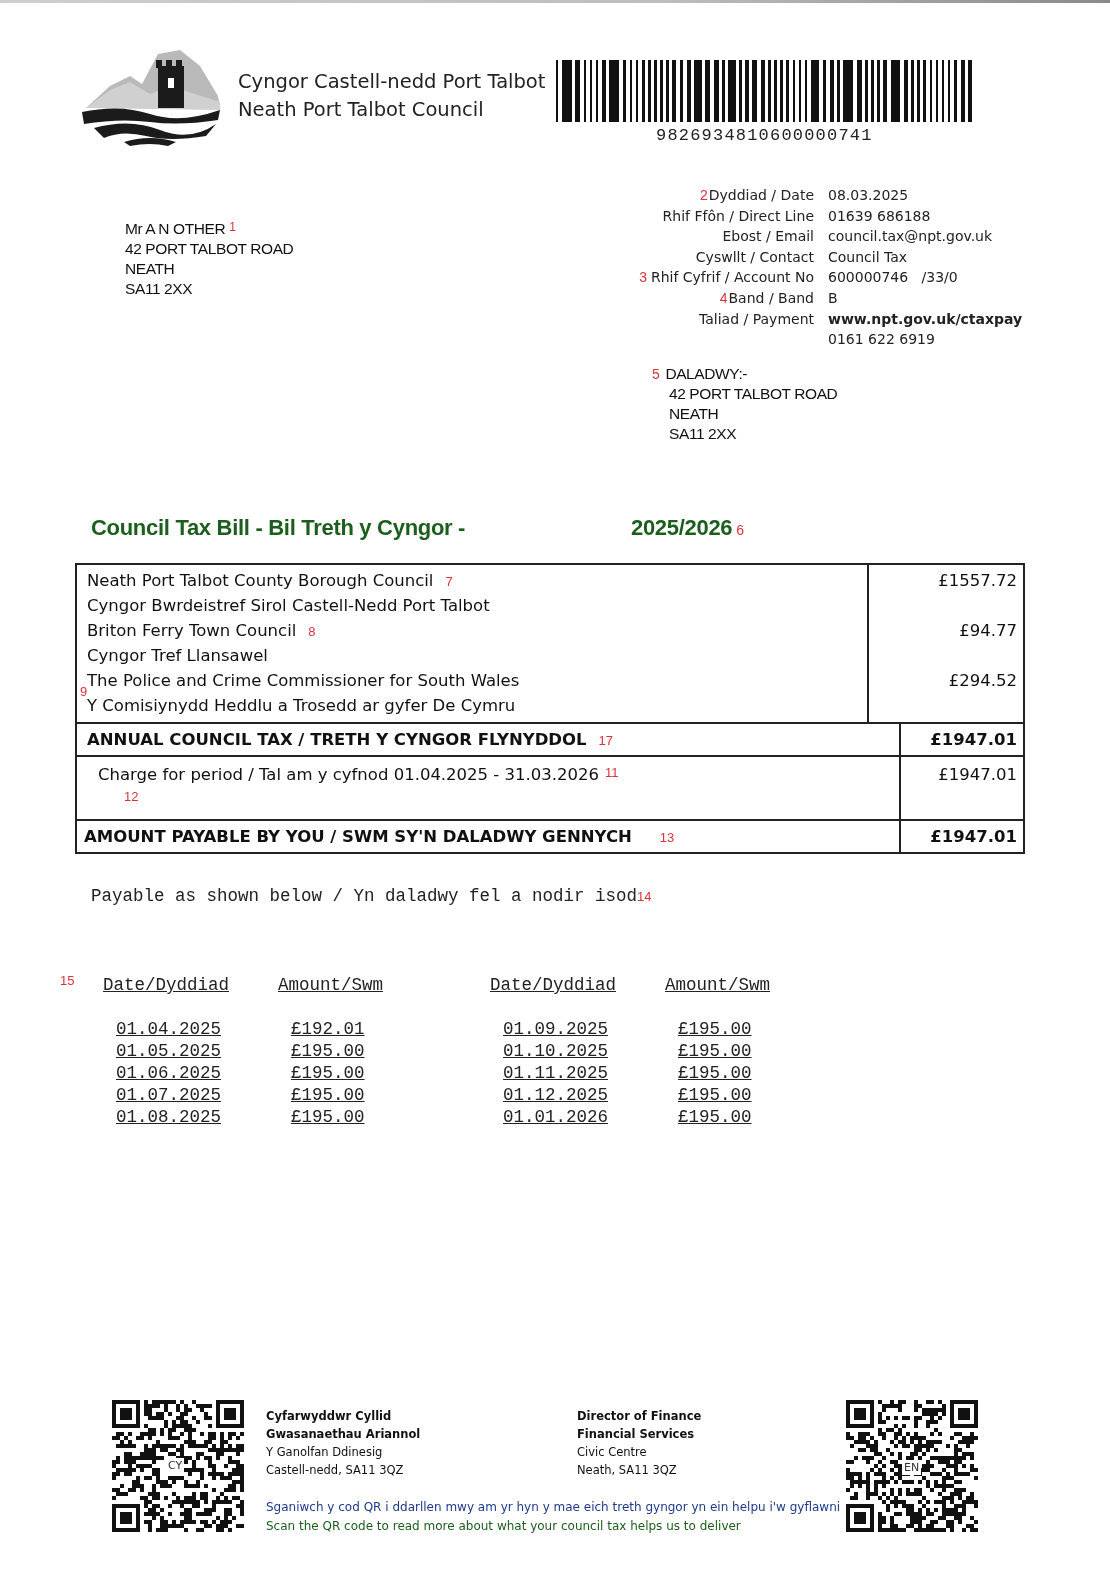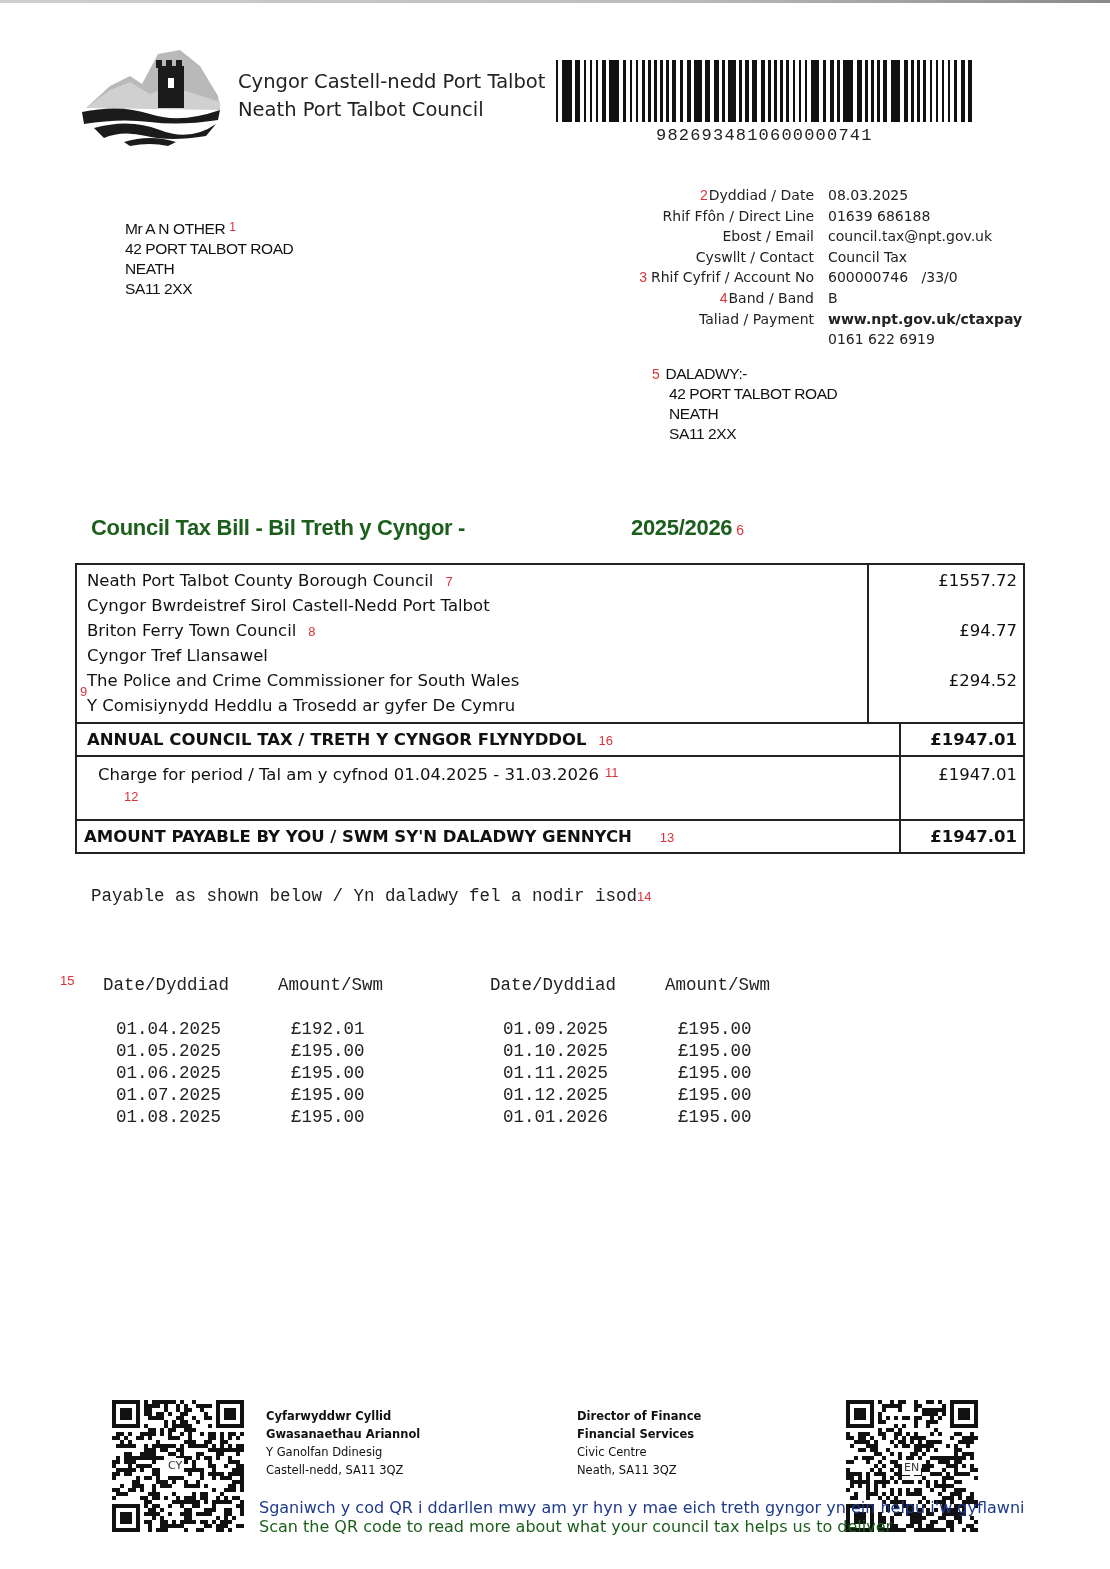--- a/index.html
+++ b/index.html
@@ -51,35 +51,35 @@
   .sm-red { color:#d9343a; font-family:"Liberation Sans", sans-serif; font-size:13px; font-weight:normal; margin-left:12px; }
   .nine { position:absolute; left:-7px; top:11px; color:#d9343a; font-size:13px; font-family:"Liberation Sans", sans-serif; }
 
   
   .mono { font-family:"Liberation Mono", monospace; font-size:17.5px; color:#222; }
   .payable-note { left:91px; top:886px; white-space:pre; }
   .payable-note .red { font-size:13px; }
   .sched { top:930px; line-height:22px; white-space:pre; }
   .sched-left { left:103px; }
   .sched-right { left:490px; }
-  .sched-row { display:flex; }
+  .sched-row { display:flex;text-decoration:underline; }
   .sched-date { width:175px; }
   .sched-amt { }
   .fifteen { left:60px; top:973px; }
 
   
   .qr { width:132px; height:132px; }
   .qr-cy { left:112px; top:1400px; }
   .qr-en { left:846px; top:1400px; }
   .qr-label { position:absolute; background:#fff; font-family:"DejaVu Sans", sans-serif; font-size:11px; padding:1px 2px; color:#333; }
   .addr { font-family:"DejaVu Sans", sans-serif; font-size:11.5px; line-height:18px; color:#111; }
   .addr .bold { font-weight:bold; }
   .addr-cy { left:266px; top:1407px; }
   .addr-en { left:577px; top:1407px; }
-  .scan { left:259px; top:1498px; font-family:"DejaVu Sans", sans-serif; font-size:16px; line-height:19px; }
+  .scan { left:266px; top:1498px; font-family:"DejaVu Sans", sans-serif; font-size:12px; line-height:19px; }
   .scan-cy { color:#1f3a8a; }
   .scan-en { color:#1c5e1c; }
 </style>
 </head>
 <body>
 
 <div class="topline"></div>
 
 <div class="abs logo">
   <svg width="142" height="104" viewBox="0 0 142 104">
@@ -224,21 +224,21 @@
       <div class="line"><span class="nine">9</span><span>The Police and Crime Commissioner for South Wales</span></div>
       <div class="line" style="margin-bottom:4px">Y Comisiynydd Heddlu a Trosedd ar gyfer De Cymru</div>
     </div>
     <div class="camt amt-block">
       <div class="amt-line">£1557.72</div>
       <div class="amt-line">£94.77</div>
       <div class="amt-line">£294.52</div>
     </div>
   </div>
   <div class="crow total-row">
-    <div class="cdesc"><span>ANNUAL COUNCIL TAX / TRETH Y CYNGOR FLYNYDDOL</span><span class="sm-red">16</span></div>
+    <div class="cdesc"><span>ANNUAL COUNCIL TAX / TRETH Y CYNGOR FLYNYDDOL</span><span class="sm-red">17</span></div>
     <div class="camt">£1947.01</div>
   </div>
   <div class="crow period-row">
     <div class="cdesc" style="padding-left:21px">
       <div><span>Charge for period / Tal am y cyfnod 01.04.2025 - 31.03.2026</span><span class="sm-red" style="margin-left:6px;vertical-align:3px">11</span></div>
       <div style="padding-left:26px;margin-top:2px"><span class="sm-red" style="margin-left:0">12</span></div>
     </div>
     <div class="camt">£1947.01</div>
   </div>
   <div class="crow payable-row">

